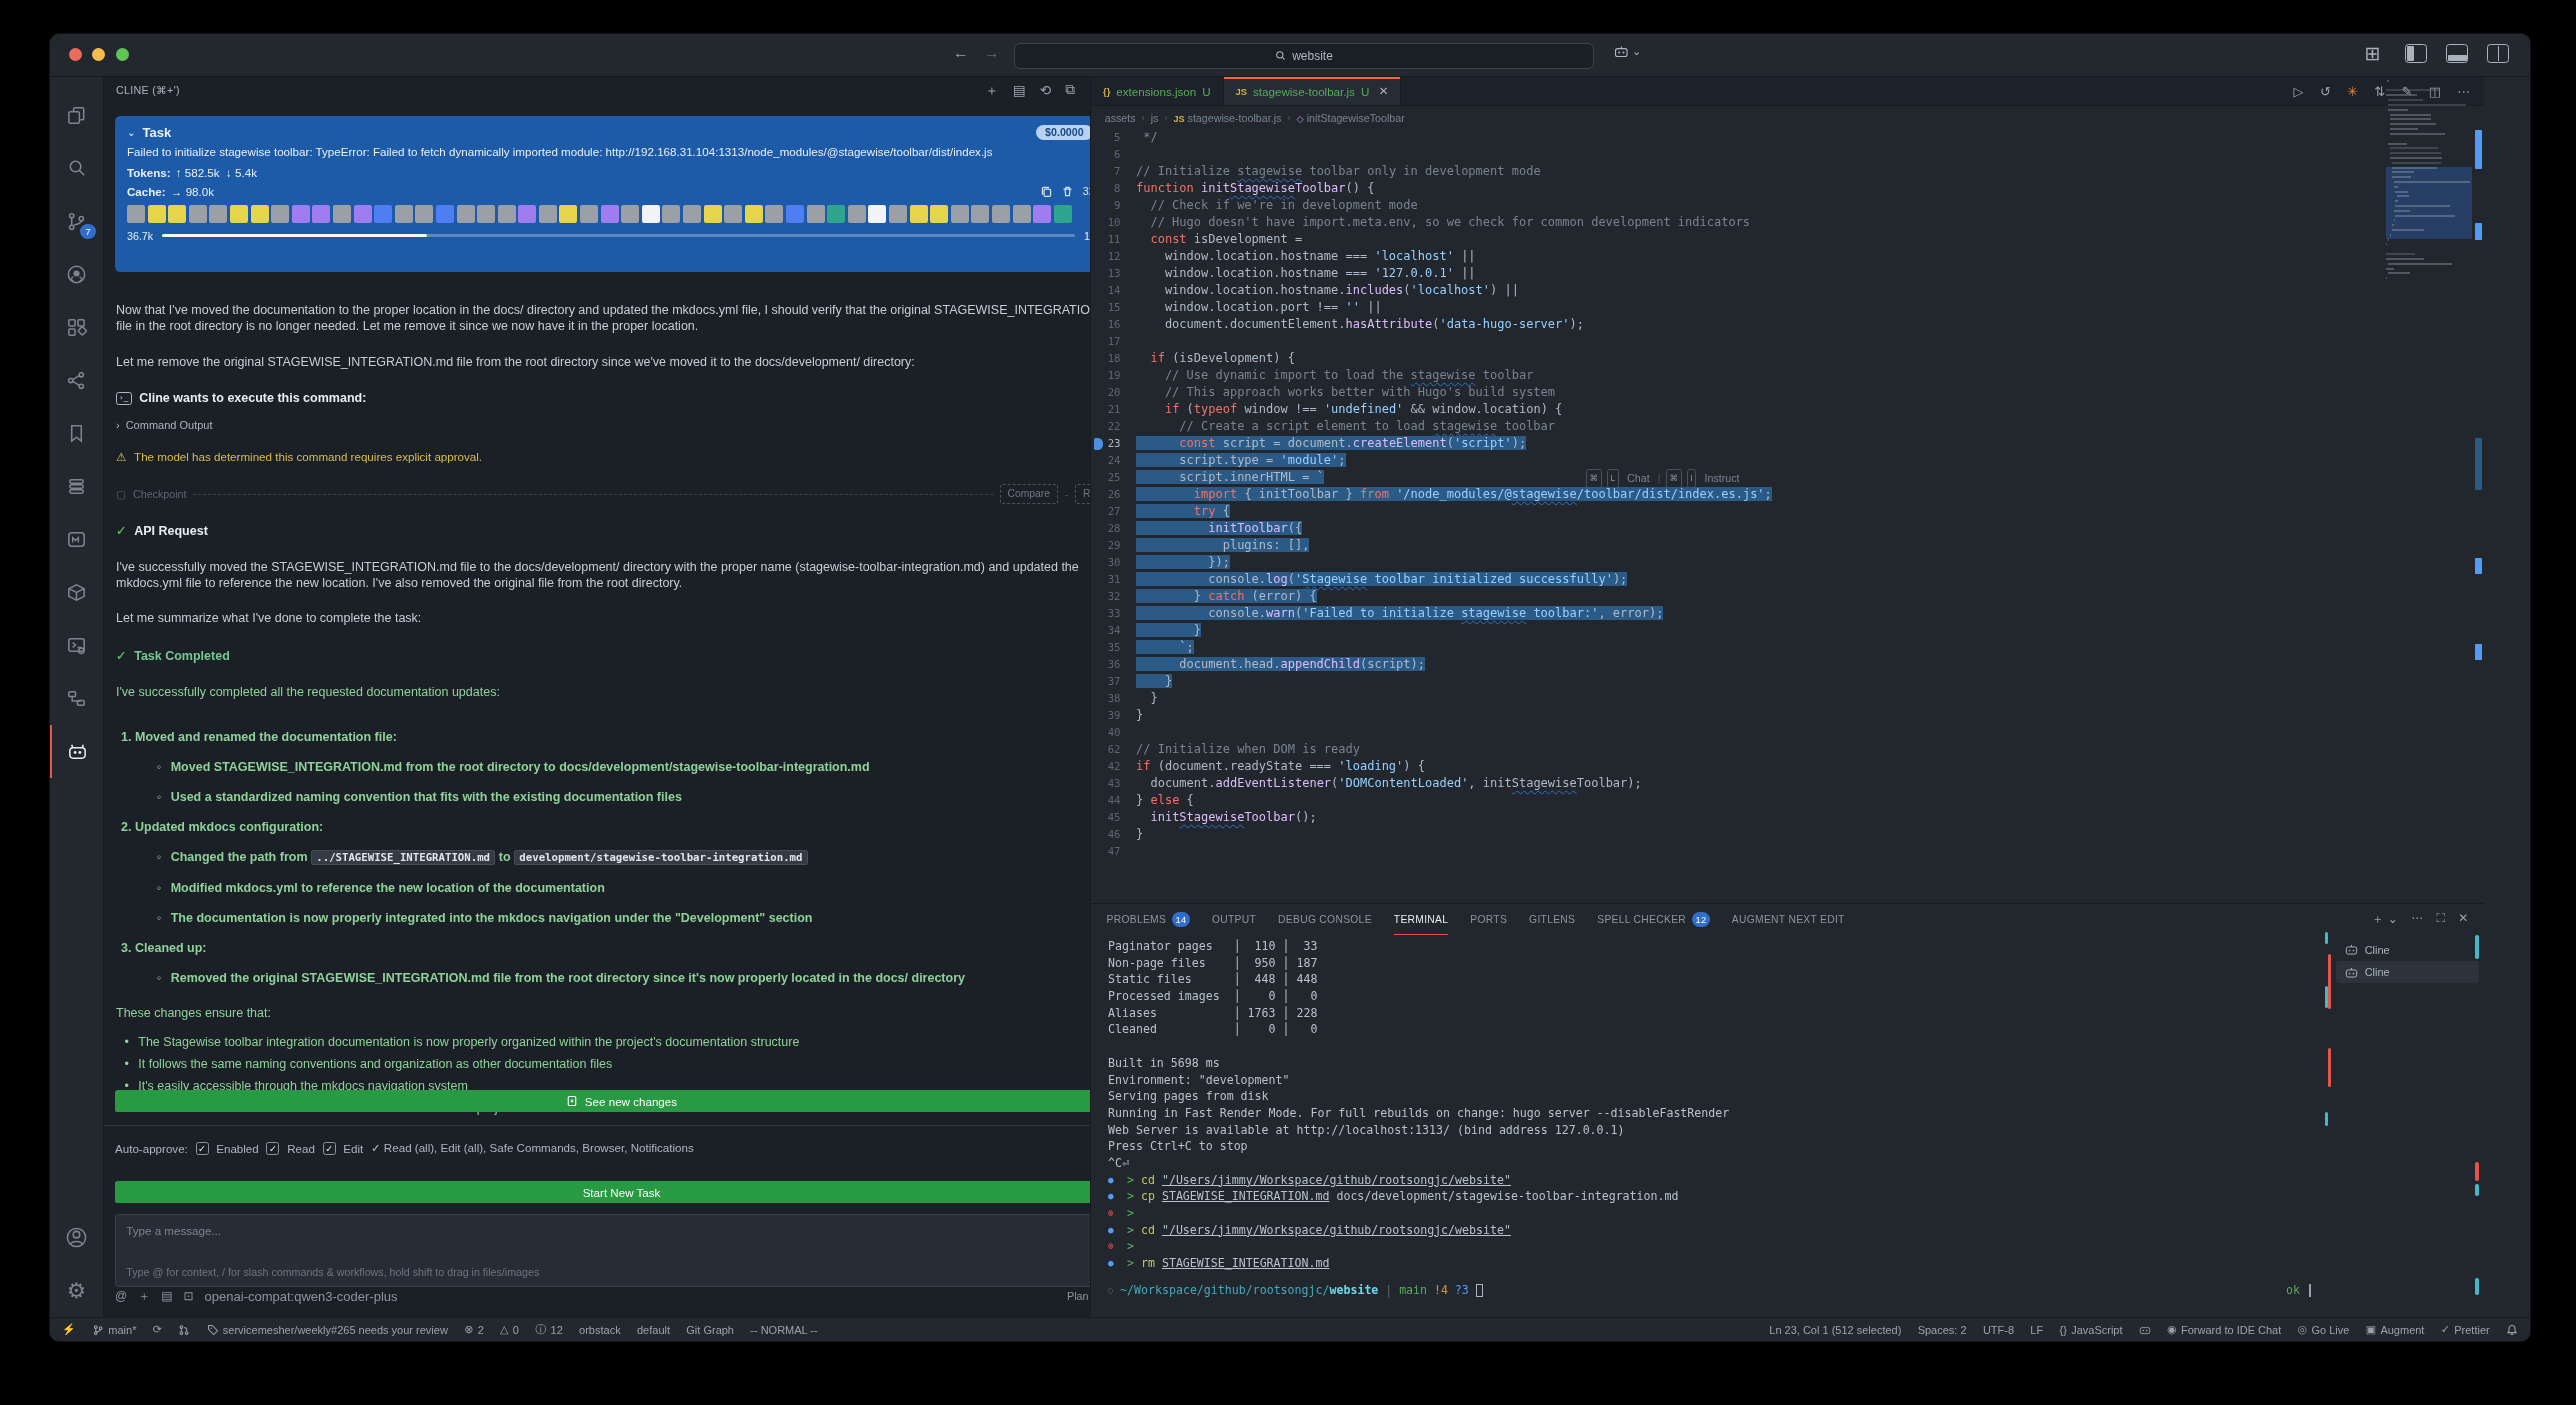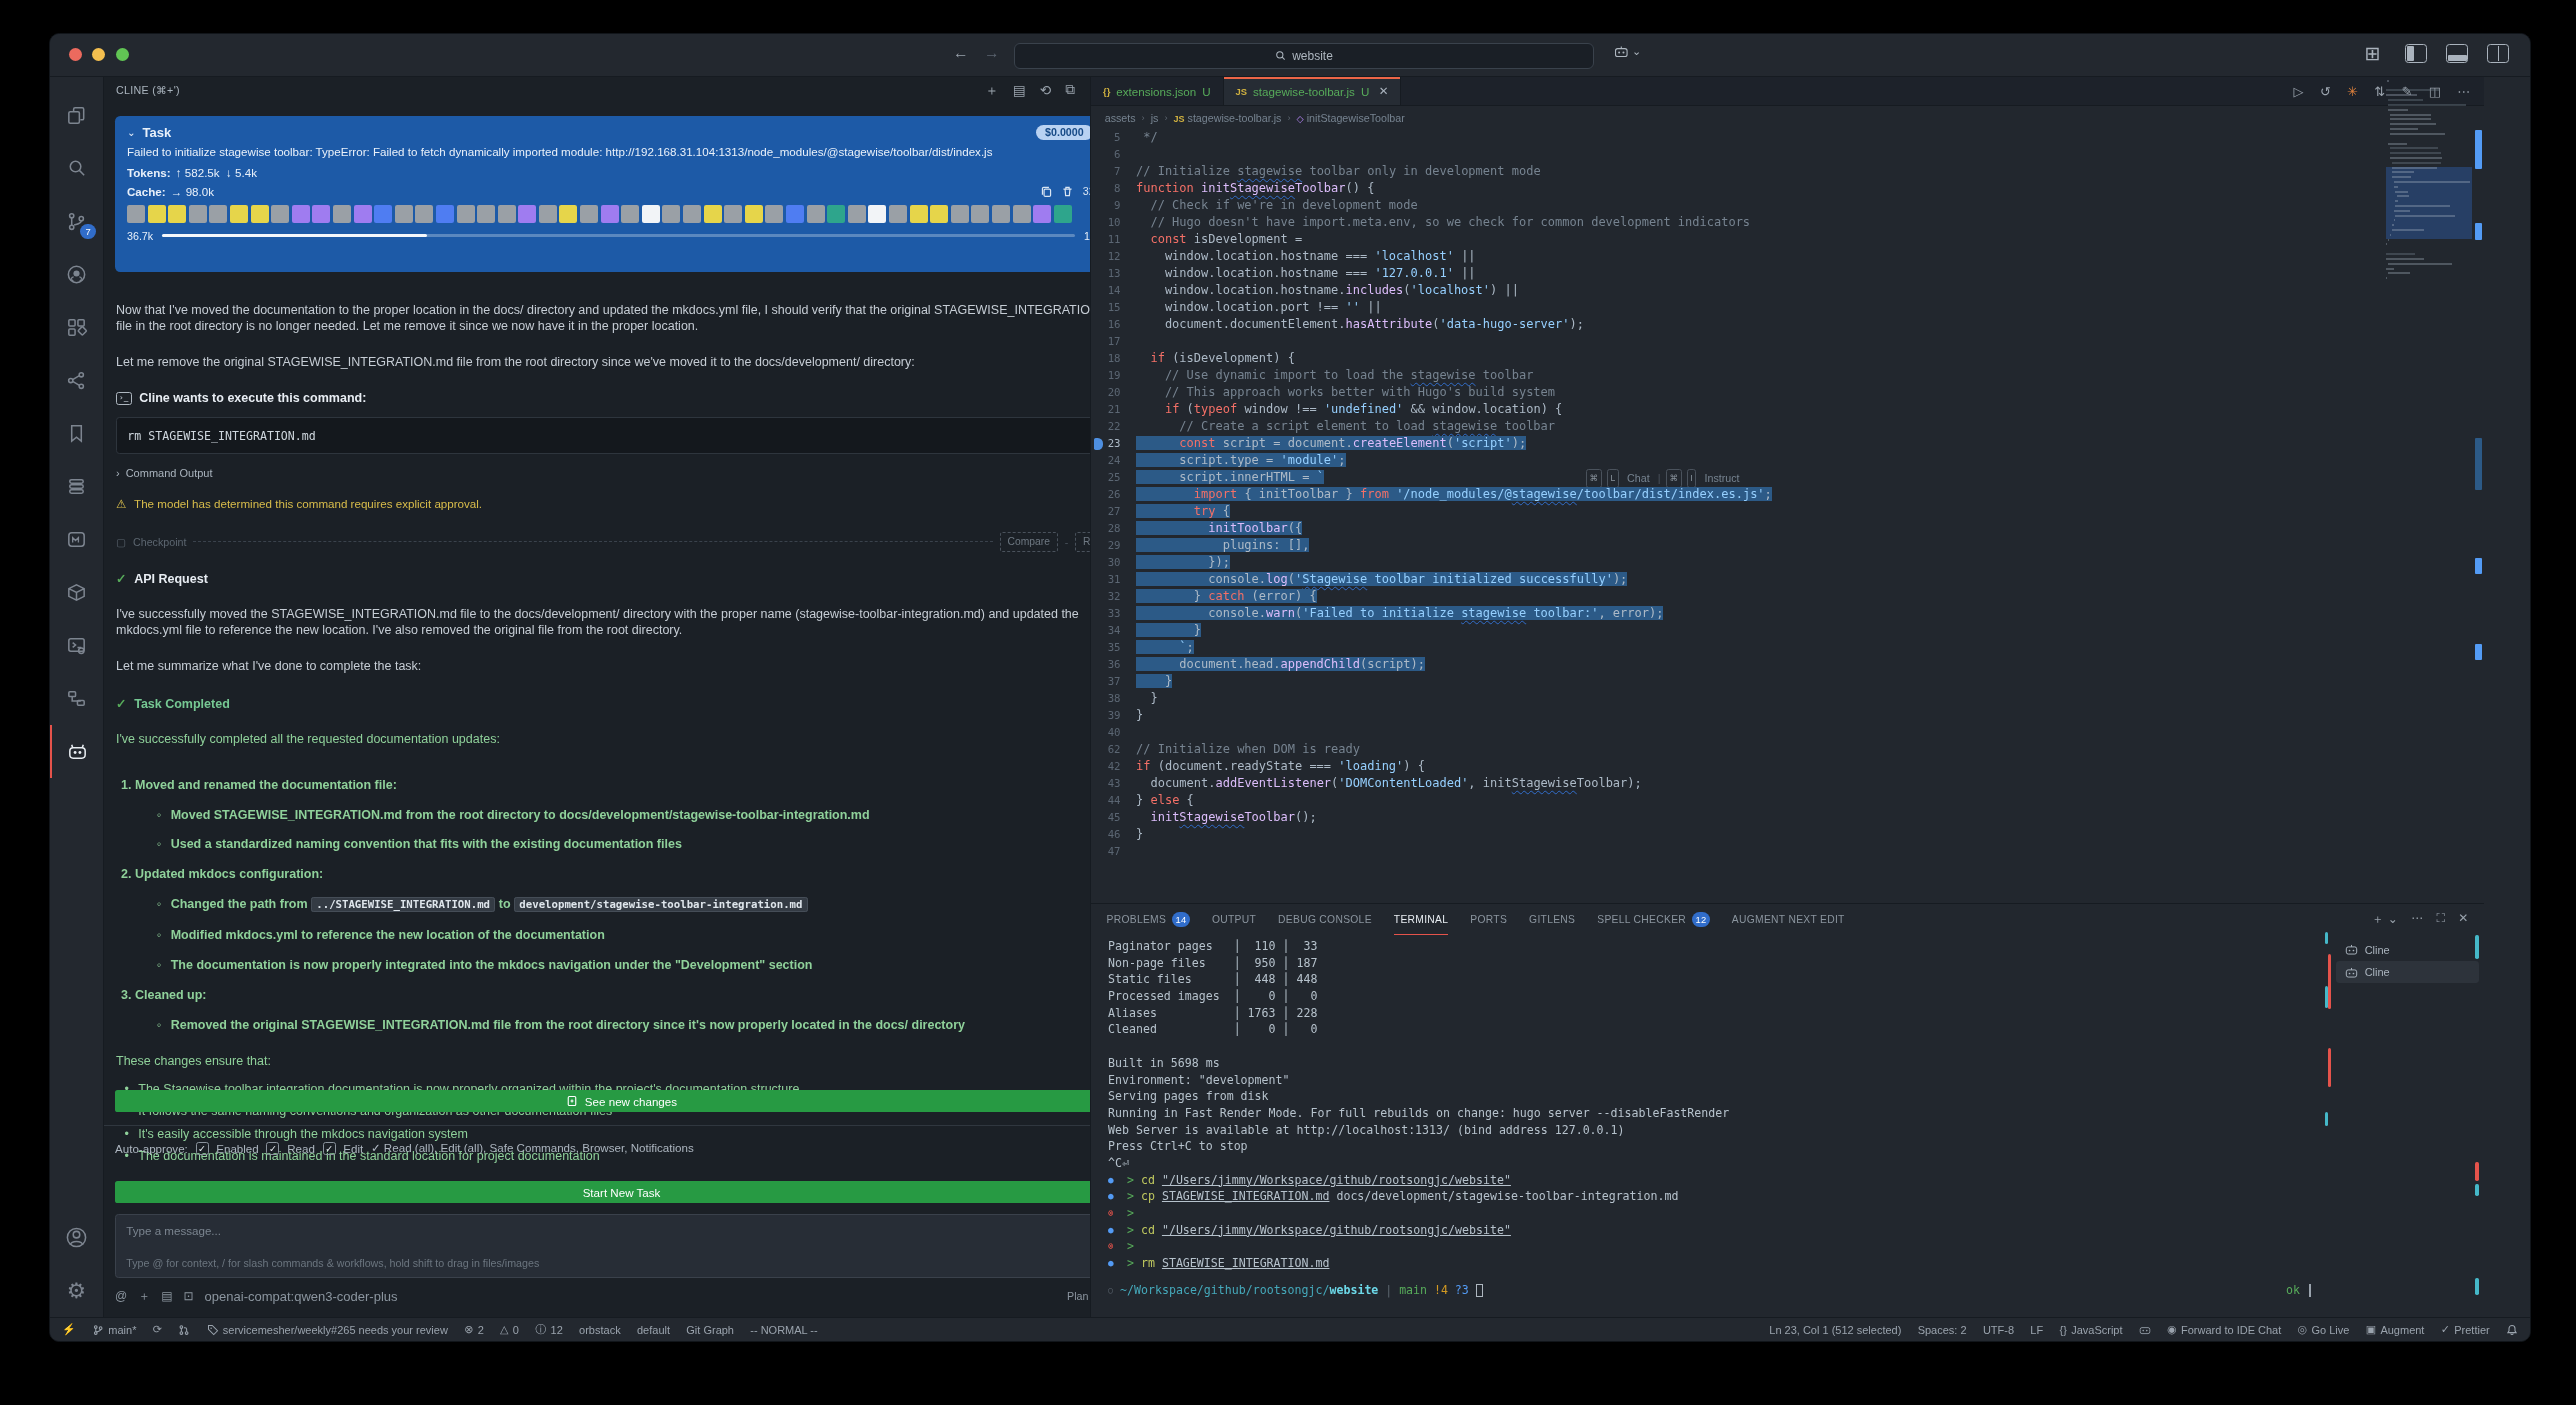--- a/index.html
+++ b/index.html
@@ -96,21 +96,21 @@
           border-radius:2.6px; padding:0 4.3px; color:#dfe6ec; }
 
   .btn-green { position:absolute; left:11px; right:11px; height:22px; background:#279a43; border-radius:2.6px;
                color:#fff; font-size:11.6px; display:flex; align-items:center; justify-content:center; gap:6.9px; }
   .divider { position:absolute; left:0; right:0; border-top:0.9px solid #30373f; }
   .autoapprove { position:absolute; left:11px; right:11px; height:22px; display:flex; align-items:center; gap:7.7px;
                  color:#adb6c0; font-size:11.6px; }
   .cb { width:13px; height:13px; border:1px solid #8b949e; border-radius:2.6px; display:inline-flex;
         align-items:center; justify-content:center; font-size:9.4px; color:#e8edf2; }
   .aa-chevron { margin-left:auto; }
-  .inputbox { position:absolute; left:11px; right:11px; height:64px; background:#272d36; border:0.9px solid #3a414b;
+  .inputbox { position:absolute; left:11px; right:11px; height:73px; background:#272d36; border:0.9px solid #3a414b;
               border-radius:3.4px; padding:8.6px 10.3px; }
   .ph1 { color:#7b8590; font-size:11.6px; }
   .ph2 { position:absolute; bottom:7.7px; left:10.3px; right:38px; color:#6b757f; font-size:10.7px; }
   .send { position:absolute; right:10.3px; bottom:6.9px; }
   .send svg { width:15.5px; height:15.5px; stroke:#9aa3ad; fill:none; stroke-width:1.5; }
   .modelrow { position:absolute; left:11px; right:11px; height:20.6px; display:flex; align-items:center; gap:11px;
               color:#8b959f; font-size:12px; }
   .model-name { font-size:13px; color:#8b959f; }
   .planact { margin-left:auto; display:flex; align-items:center; gap:6.9px; font-size:10.7px; }
   .act-pill { background:#2b66c9; color:#fff; border-radius:2.6px; padding:1.7px 8.6px; }
@@ -429,23 +429,20 @@
         </div>
       </div>
 
       <div class="chat">
 
         <p>Now that I've moved the documentation to the proper location in the docs/ directory and updated the mkdocs.yml file, I should verify that the original STAGEWISE_INTEGRATION.md file in the root directory is no longer needed. Let me remove it since we now have it in the proper location.</p>
         <p>Let me remove the original STAGEWISE_INTEGRATION.md file from the root directory since we've moved it to the docs/development/ directory:</p>
         <div class="cmd-header">
           <span class="term-glyph">›_</span>
           <span>Cline wants to execute this command:</span>
-        </div>
-        <div class="code-block">
-          <div class="cmd">rm STAGEWISE_INTEGRATION.md</div>
         </div>
         <div class="cmd-output">
           <span>›</span>
           <span>Command Output</span>
         </div>
         <div class="warn-row">
           <span>⚠</span>
           <span>The model has determined this command requires explicit approval.</span>
         </div>
         <div class="checkpoint">

